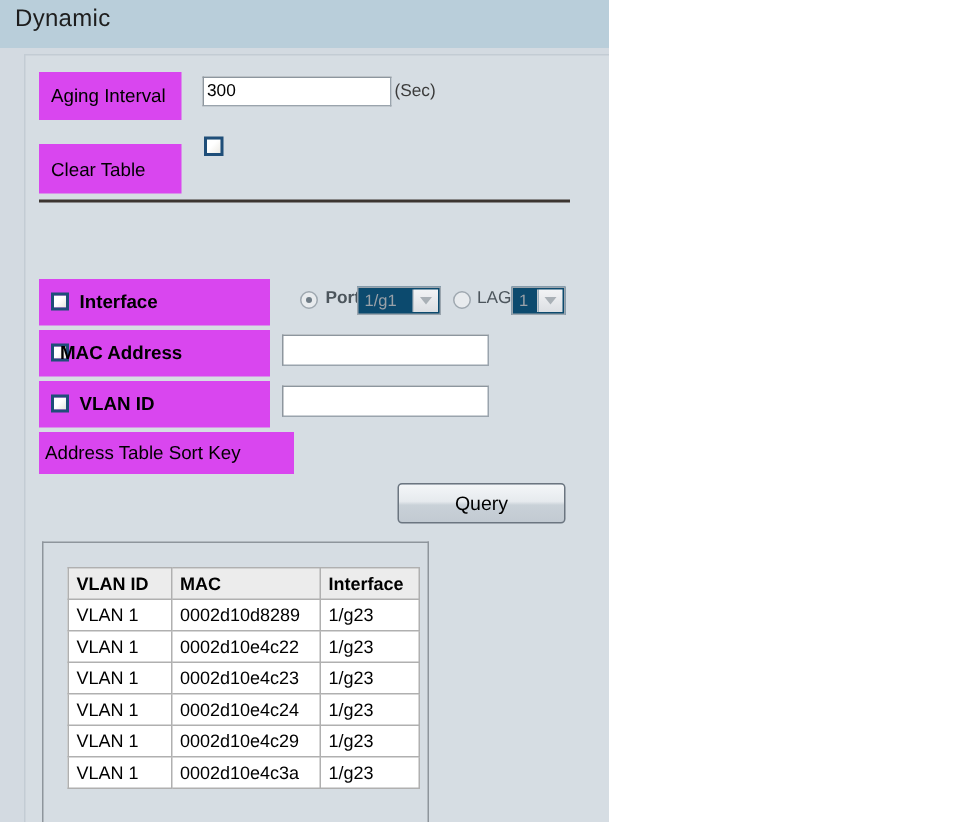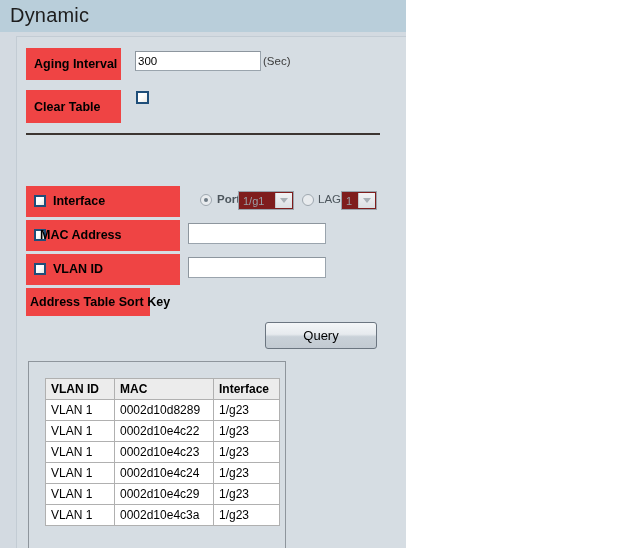--- a/index.html
+++ b/index.html
@@ -30,54 +30,54 @@
     left: 0;
     top: 0;
     width: 406px;
     height: 32px;
     background: #b9ceda;
   }
   .panel-title {
     position: absolute;
     left: 10px;
     top: 4px;
-    font-size: 20px;
+    font-size: 16px;
     color: #1d1d1d;
     font-weight: normal;
     letter-spacing: 0.2px;
     white-space: nowrap;
   }
   .inner {
     position: absolute;
     left: 16px;
     top: 36px;
     width: 390px;
     height: 512px;
     background: #d6dde3;
     border-top: 1px solid #c3ccd4;
     border-left: 1px solid #c3ccd4;
   }
   
   .lblcell {
     position: absolute;
-    background: #ef4444;
+    background: #d946ef;
     color: #000000;
     font-size: 12.5px;
-    font-weight: bold;
+    font-weight: normal;
     display: flex;
     align-items: center;
     box-sizing: border-box;
     padding-left: 8px;
     white-space: nowrap;
   }
   .lblcell.wide { padding-left: 6px; }
 
   
   #aging-label { left: 26px;  top: 48px; width: 95px;  height: 32px; }
-  #clear-label { left: 26px;  top: 90px; width: 95px;  height: 33px; }
+  #clear-label { left: 26px;  top: 96px; width: 95px;  height: 33px; }
 
   .txtinput {
     position: absolute;
     box-sizing: border-box;
     background: #ffffff;
     border: 1px solid #9aa4ad;
     border-top-color: #8d969e;
     border-left-color: #8d969e;
     font-family: "Liberation Sans", sans-serif;
     font-size: 11.5px;
@@ -117,21 +117,21 @@
     width: 354px; height: 29px;
     background: #ececec;
     display: flex; align-items: center;
     padding-left: 8px;
     box-sizing: border-box;
     font-size: 12.5px; font-weight: bold; color: #000;
   }
   #if-label   { left: 26px; top: 186px; width: 154px; height: 31px; }
   #mac-label  { left: 26px; top: 220px; width: 154px; height: 31px; }
   #vlan-label { left: 26px; top: 254px; width: 154px; height: 31px; }
-  #sort-label { left: 26px; top: 288px; width: 124px; height: 28px; }
+  #sort-label { left: 26px; top: 288px; width: 170px; height: 28px; }
   #sort-label { padding-left: 4px; }
 
   .rowchk {
     position: absolute;
     width: 12px; height: 12px;
     box-sizing: border-box;
     background: linear-gradient(135deg,#ffffff 45%,#e7e5df 100%);
     border: 2px solid #1f4e79;
     cursor: pointer;
   }
@@ -175,21 +175,21 @@
     white-space: nowrap;
   }
   #port-label { left: 217px; top: 193px; font-weight: bold; }
   #lag-label  { left: 318px; top: 193px; }
 
   
   .selbox {
     position: absolute;
     box-sizing: border-box;
     border: 1px solid #9aa4ad;
-    background: #7f1d1d;
+    background: #0c4a6e;
     height: 19px;
     display: flex;
     align-items: center;
     font-size: 11px;
     color: #9aa1a8;
     padding-left: 4px;
     cursor: default;
   }
   .selbox .arrowbox {
     position: absolute;

